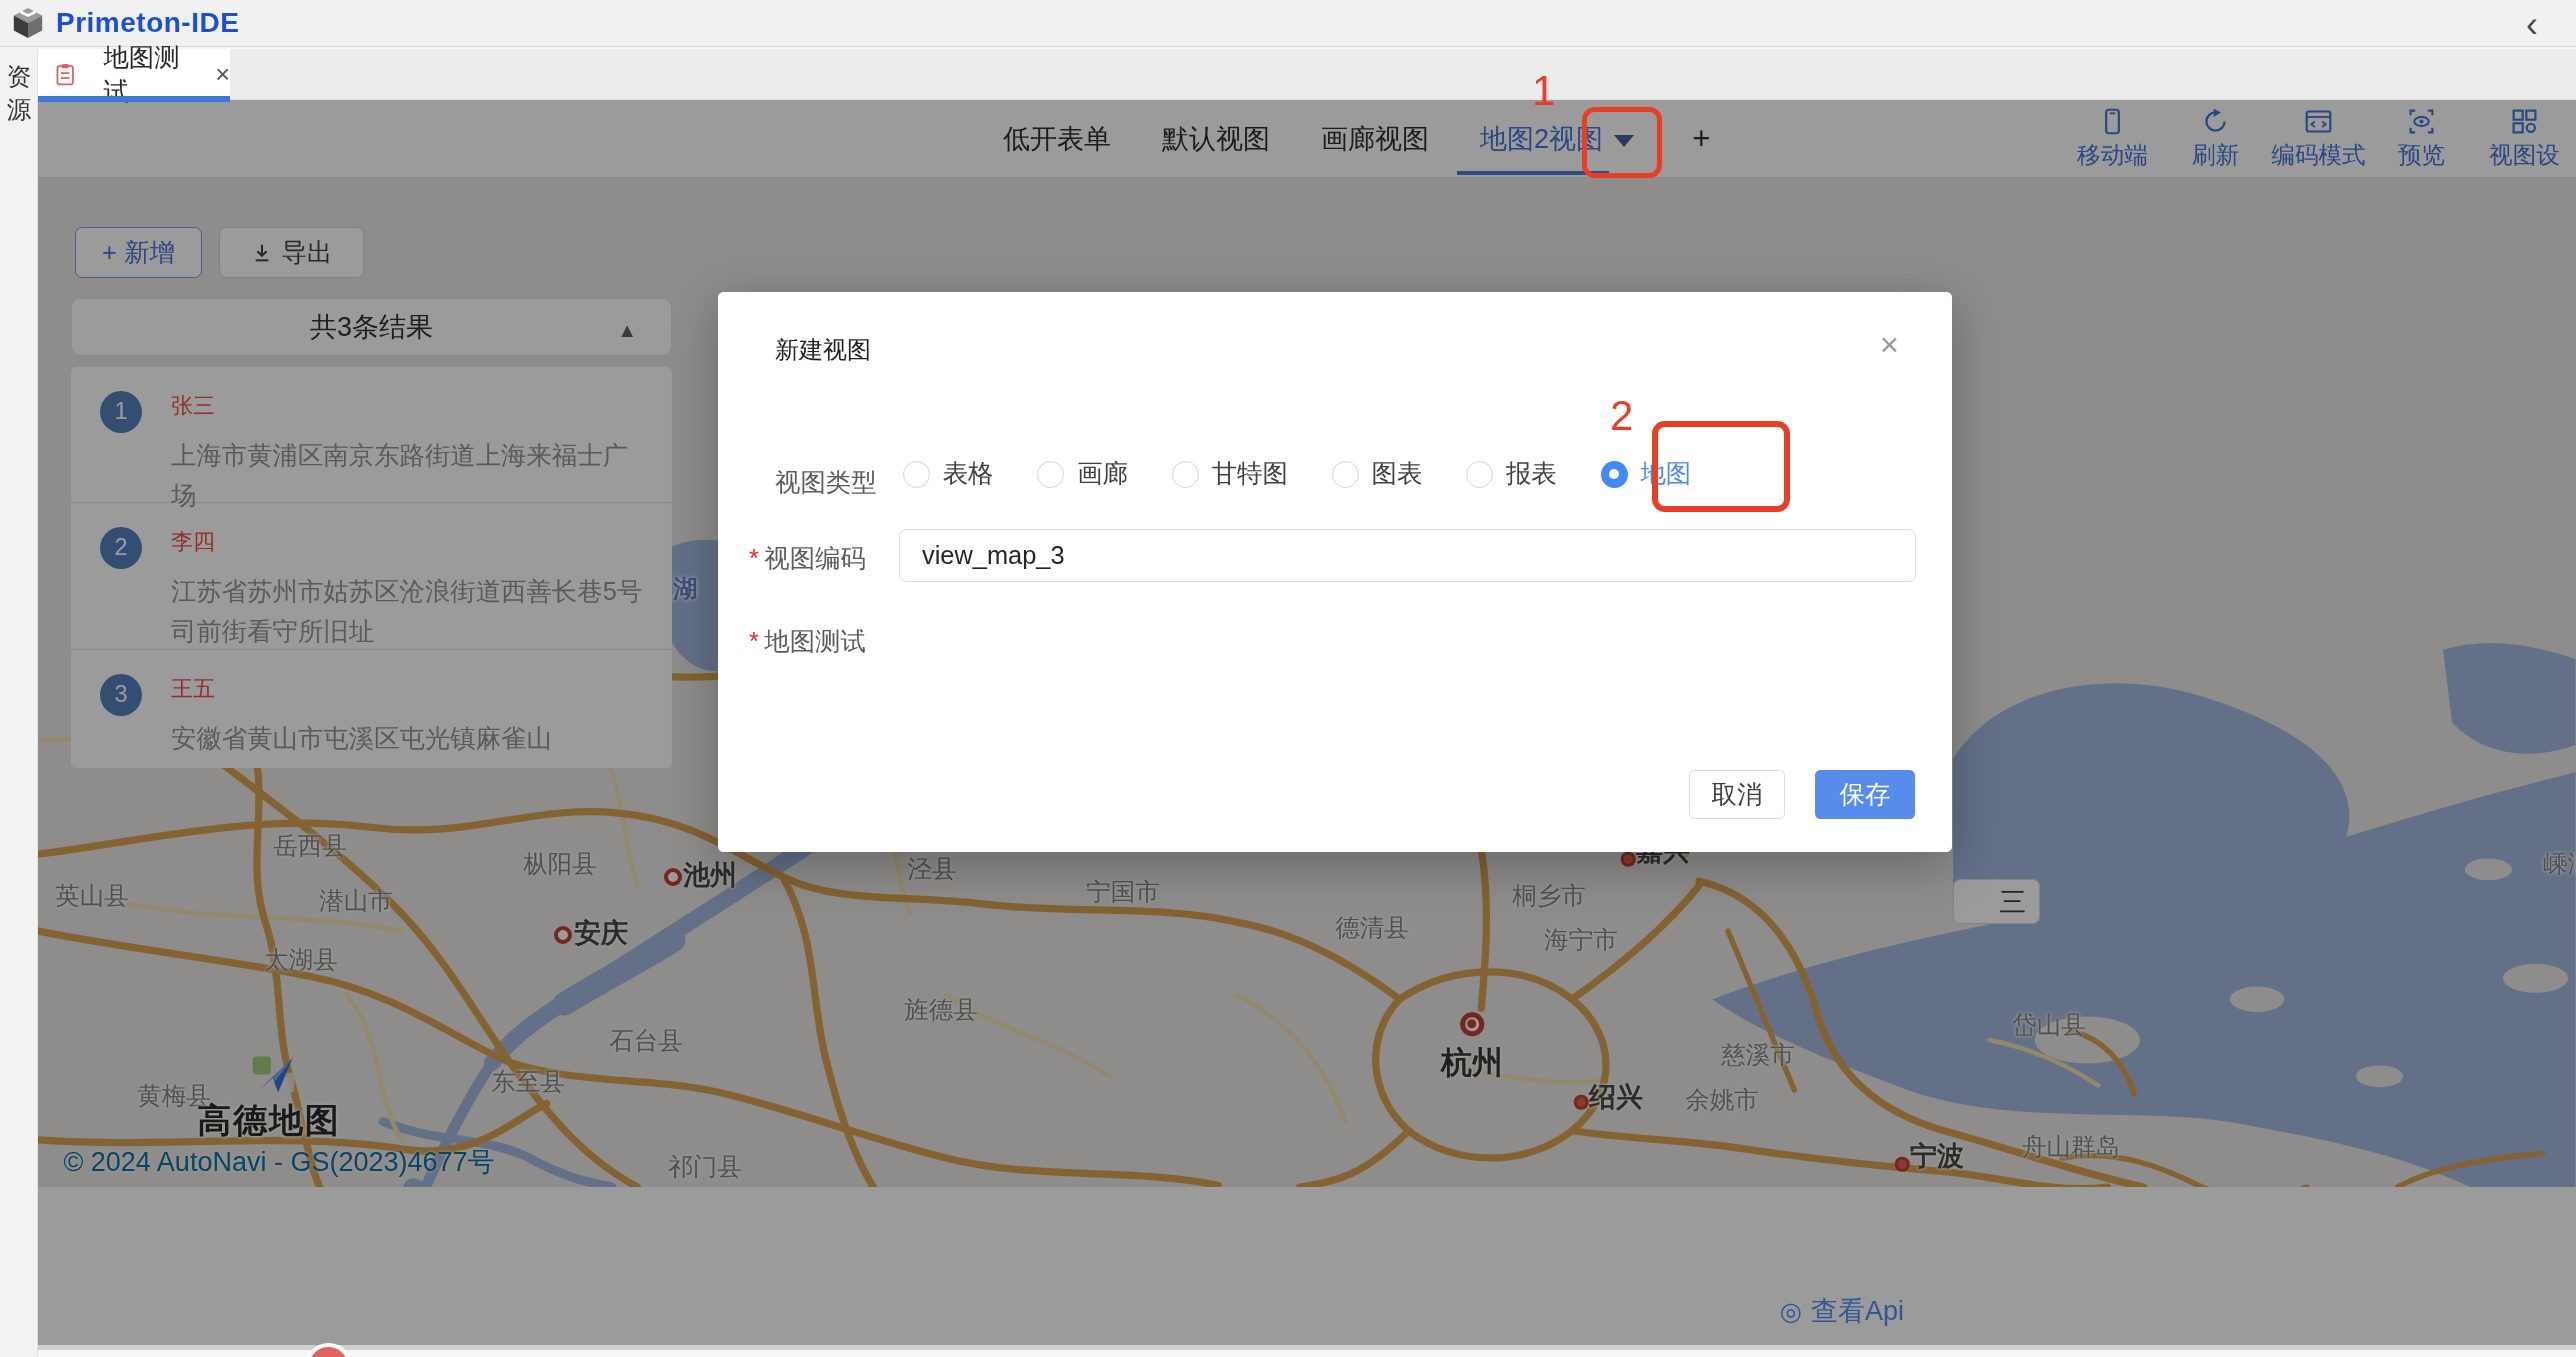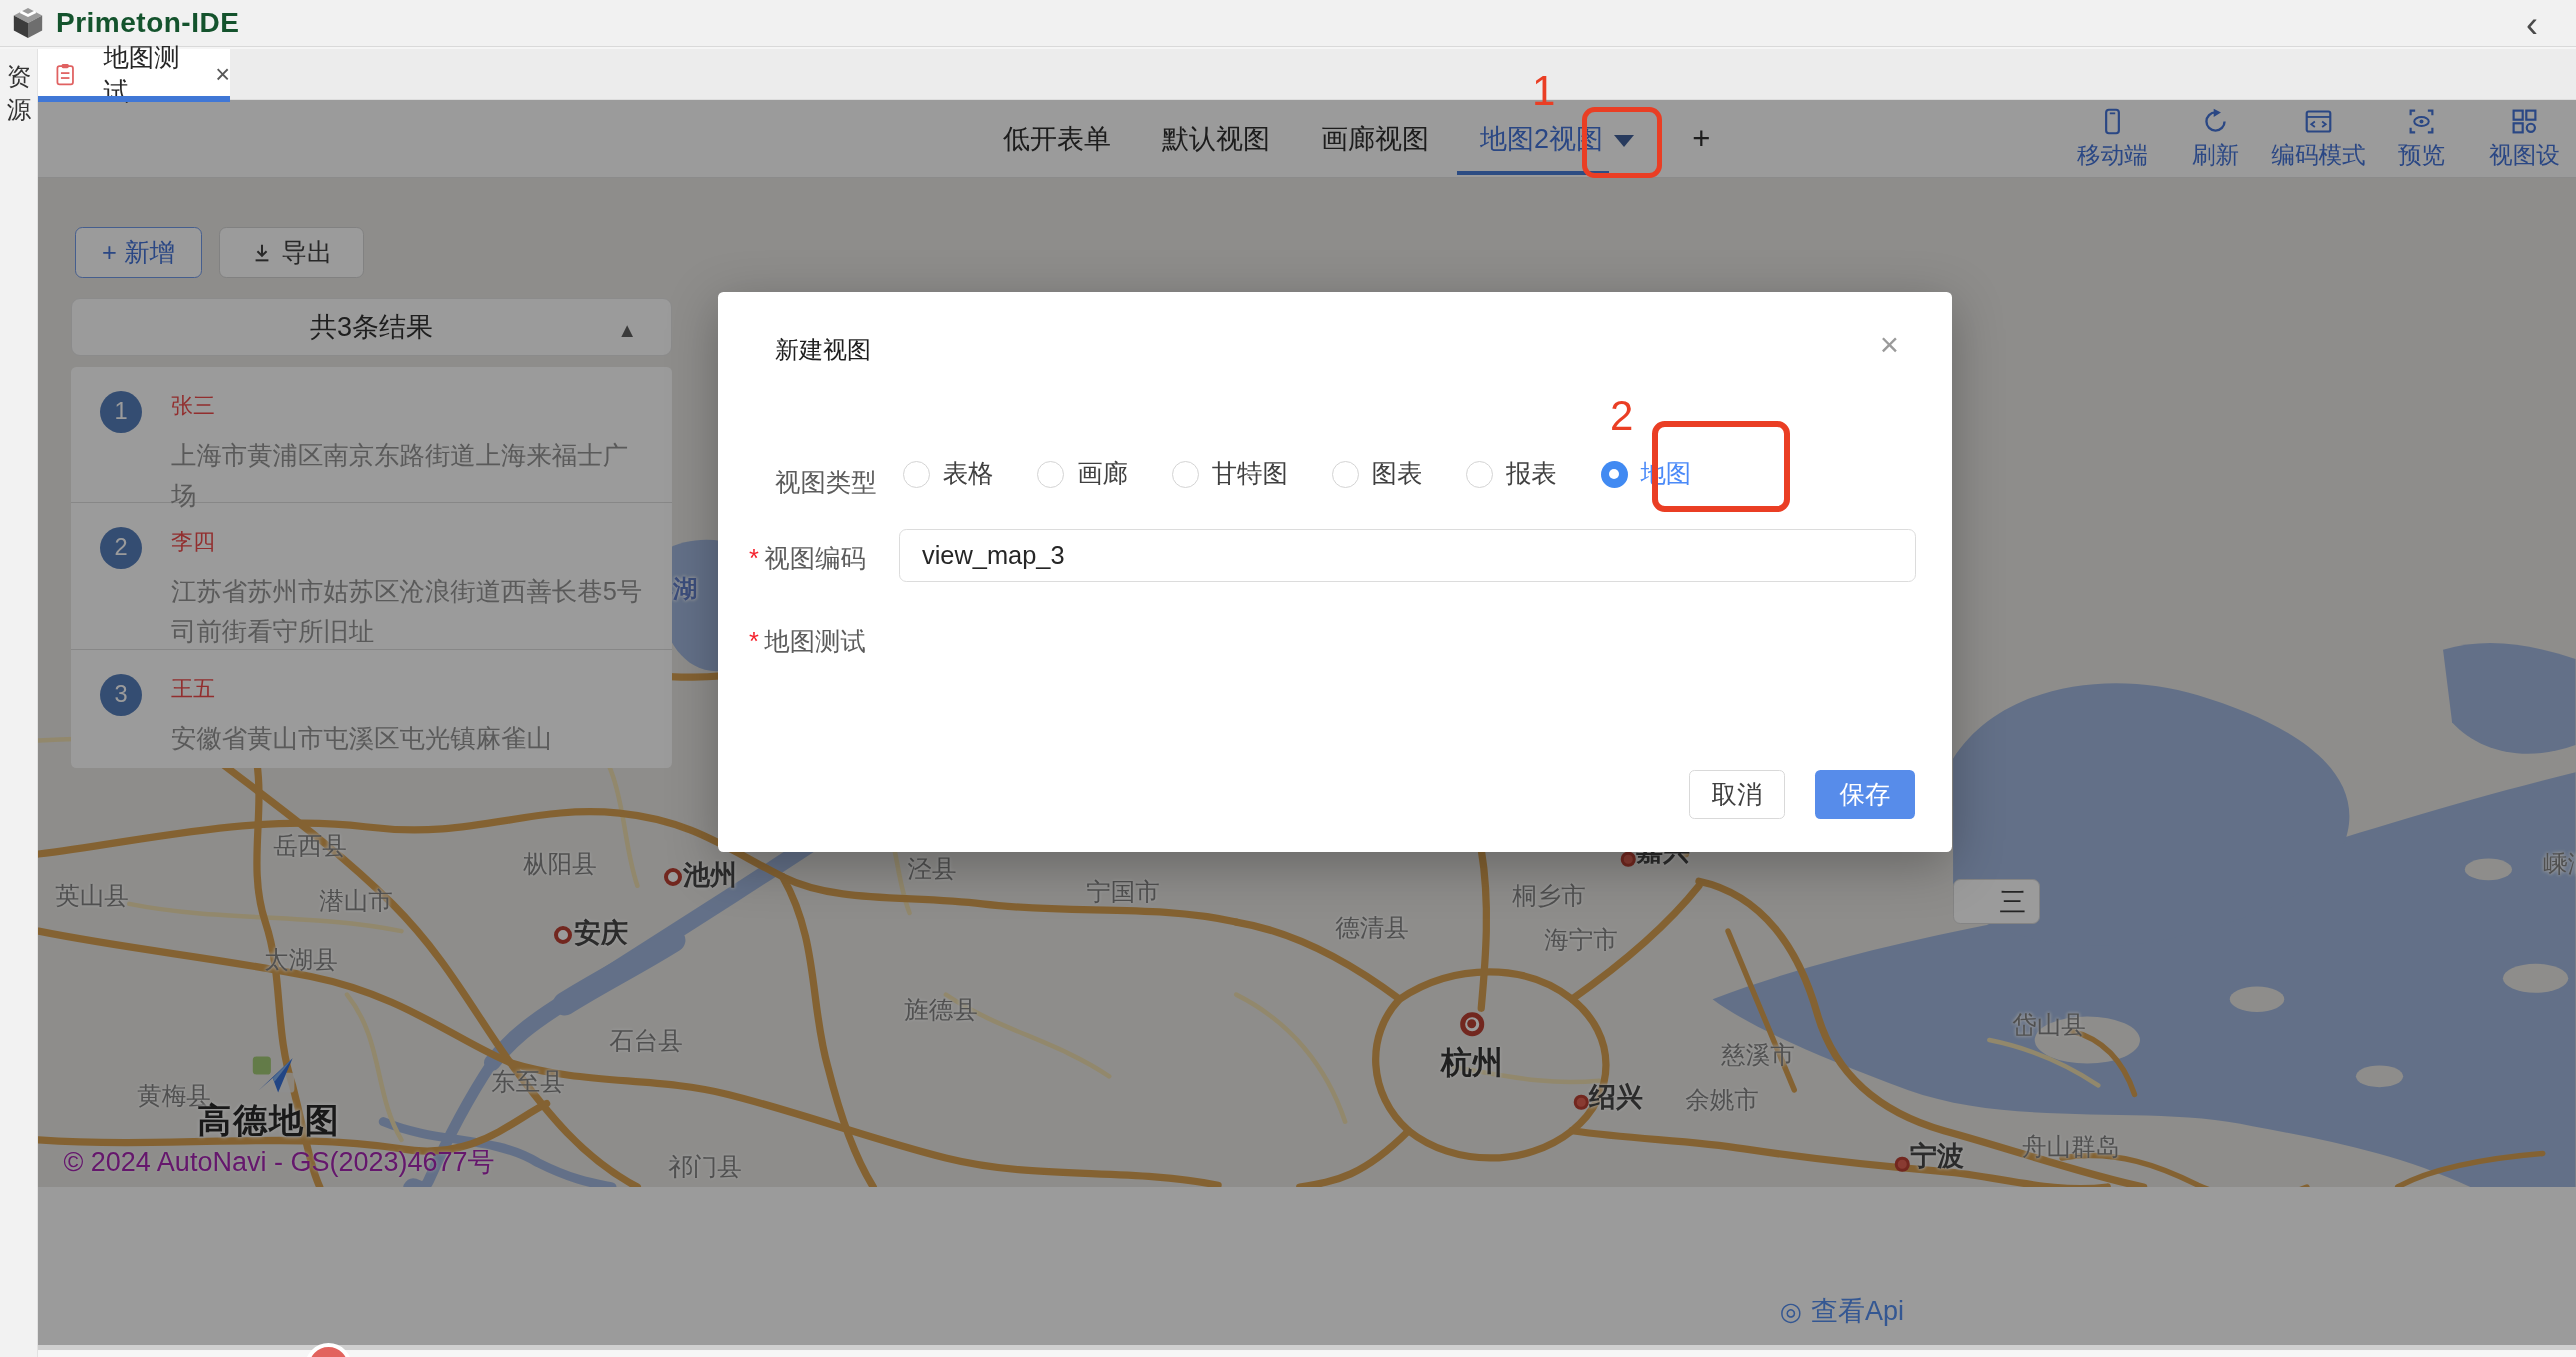--- a/index.html
+++ b/index.html
@@ -3,21 +3,21 @@
 <meta charset="utf-8">
 <style>
   * { margin:0; padding:0; box-sizing:border-box; }
   html,body { width:2576px; height:1358px; }
   body { font-family:"Liberation Sans", sans-serif; background:#f5f5f5; overflow:hidden; }
   .screen { position:relative; width:2576px; height:1358px; background:#f5f5f5; overflow:hidden; }
 
   
   .titlebar { position:absolute; left:0; top:0; width:2576px; height:47px; background:#f1f1f1; border-bottom:1.8px solid #d9d9d9; z-index:15; }
   .app-logo { position:absolute; left:11px; top:6.4px; width:34px; height:34px; }
-  .app-title { position:absolute; left:56px; top:7.3px; font-size:28px; font-weight:600; color:#14532d; letter-spacing:0.5px; }
+  .app-title { position:absolute; left:56px; top:7.3px; font-size:28px; font-weight:600; color:#1d4ed8; letter-spacing:0.5px; }
   .tb-chevron { position:absolute; right:38px; top:3.6px; font-size:36px; color:#4a4a4a; font-weight:400; }
 
   
   .left-rail { position:absolute; left:0; top:49px; width:38px; height:1309px; background:#f2f2f2; border-right:1.8px solid #e2e2e2; z-index:15;padding-left:8px; }
   .left-rail-label { position:absolute; left:0; top:11px; width:38px; font-size:24.5px; color:#333; text-align:center; line-height:33px; word-break:break-all; padding:0 6.4px; }
 
   
   .tabstrip { position:absolute; left:38px; top:49px; width:2538px; height:51px; background:#ececec; border-bottom:1.8px solid #dedede; z-index:15; }
   .doc-tab { position:absolute; left:0; top:0; width:192px; height:51px; background:#ffffff; display:flex; align-items:center; padding-left:18px;gap:20px; }
   .doc-tab-title { font-size:25.4px; color:#262626; margin:0 12.7px 0 9px; }
@@ -47,21 +47,21 @@
   .mk { position:absolute; transform:translate(-50%,-50%); }
   .mk-ring { width:18px; height:18px; border:4.5px solid #b8372a; border-radius:50%; background:#fff; }
   .mk-dot { width:14.5px; height:14.5px; border:3.6px solid #b8372a; border-radius:50%; background:#e05a4a; }
   .mk-double { width:23.6px; height:23.6px; border:5.4px solid #b8372a; border-radius:50%; background:#fff; display:flex; align-items:center; justify-content:center; }
   .mk-double::after { content:""; width:9px; height:9px; border-radius:50%; background:#b8372a; }
   .partial-marker { position:absolute; left:1915px; top:701px; width:87px; height:45px; background:#ffffff; border:0.9px solid #d8d8d8; border-radius:7.3px; display:flex; align-items:center; justify-content:flex-end; padding-right:12.7px; font-size:27px; color:#333; z-index:3; }
 
   .attribution { position:absolute; left:25.4px; bottom:7.3px; display:flex; align-items:center; z-index:3;flex-direction:column; }
   .amap-logo { width:47px; height:47px; margin-right:9px; }
   .amap-brand { font-size:34px; font-weight:700; color:#1f1f1f; text-shadow:0 0 4.5px #fff,0 0 4.5px #fff; margin-right:20px; letter-spacing:1.8px; }
-  .amap-copy { font-size:27px; color:#a21caf; text-shadow:0 0 3.6px #fff; }
+  .amap-copy { font-size:27px; color:#0369a1; text-shadow:0 0 3.6px #fff; }
 
   
   .btn-add { position:absolute; left:75px; top:227px; width:127px; height:51px; background:#fff; border:1.8px solid #6c96e8; border-radius:7.3px; color:#3d6fd8; font-size:25.4px; display:flex; align-items:center; justify-content:center; gap:7.3px; z-index:2; }
   .btn-export { position:absolute; left:219px; top:227px; width:145px; height:51px; background:#fff; border:1.8px solid #d2d2d2; border-radius:7.3px; color:#3a3a3a; font-size:25.4px; display:flex; align-items:center; justify-content:center; gap:9px; z-index:2; }
   .results-header { position:absolute; left:71px; top:298px; width:601px; height:58px; background:#fff; border:0.9px solid #e3e3e3; border-radius:9px; display:flex; align-items:center; justify-content:center; font-size:27px; color:#2a2a2a; font-weight:500; z-index:2; }
   .collapse-arrow { position:absolute; right:34px; top:20px; font-size:20px; color:#595959; }
   .result-list { position:absolute; left:71px; top:367px; width:601px; height:401px; background:#fff; border-radius:5.4px; z-index:2; overflow:hidden; }
   .result-row { position:relative; padding:23.6px 22px 20px 100px; border-bottom:1.8px solid #dcdcdc; }
   .result-row:last-child { border-bottom:none; }
   .row-badge { position:absolute; left:29px; top:23.6px; width:42px; height:42px; border-radius:50%; background:#4f79b8; color:#fff; font-size:23.6px; display:flex; align-items:center; justify-content:center; }

